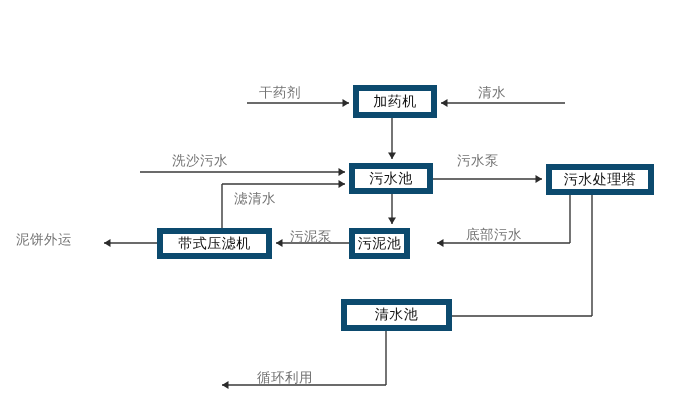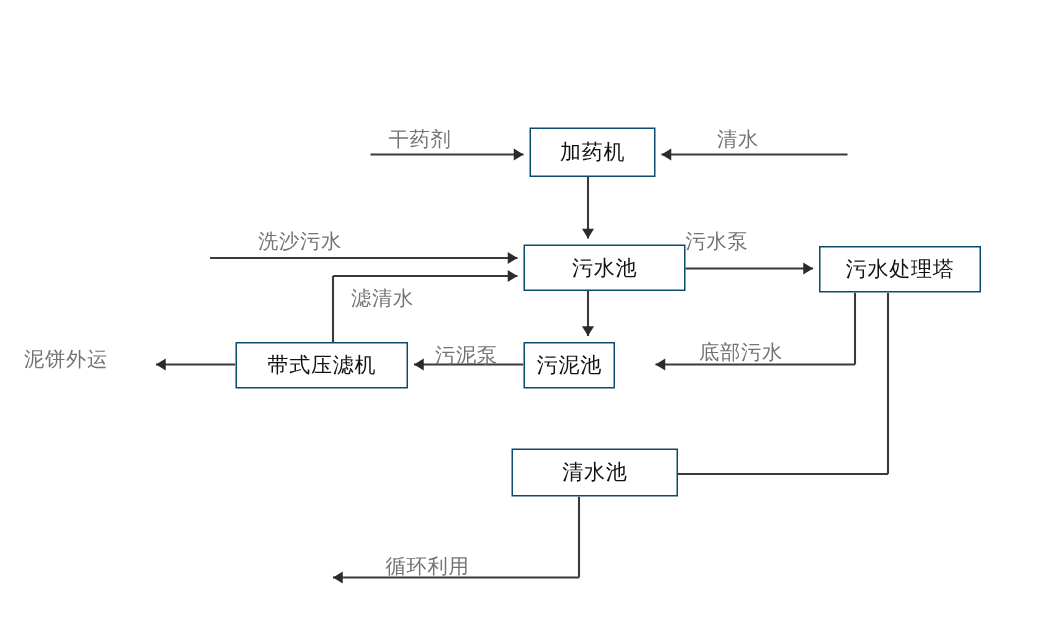--- a/index.html
+++ b/index.html
@@ -31,21 +31,21 @@
   svg#wires {
     position: absolute;
     left: 0;
     top: 0;
     width: 700px;
     height: 420px;
   }
   .node {
     position: absolute;
     box-sizing: border-box;
-    border: 1px solid #0c4a6e;
+    border: 6px solid #0c4a6e;
     background: #ffffff;
     display: flex;
     align-items: center;
     justify-content: center;
     font-size: 14px;
     color: #111111;
     white-space: nowrap;
     letter-spacing: 0.5px;
   }
   .edge-label {
@@ -101,21 +101,21 @@
         <polygon points="104,243 110.5,239 110.5,247"></polygon>
         <polygon points="436,316 442.5,312 442.5,320"></polygon>
         <polygon points="222,385 228.5,381 228.5,389"></polygon>
       </g>
   </svg>
 
   <div id="node-layer">
       <div class="node" style="left: 353px; top: 85px; width: 84px; height: 33px;">
         <span>加药机</span>
       </div>
-      <div class="node" style="left: 349px; top: 163px; width: 108px; height: 31px;">
+      <div class="node" style="left: 349px; top: 163px; width: 84px; height: 31px;">
         <span>污水池</span>
       </div>
       <div class="node" style="left: 546px; top: 164px; width: 108px; height: 31px;">
         <span>污水处理塔</span>
       </div>
       <div class="node" style="left: 157px; top: 228px; width: 115px; height: 31px;">
         <span>带式压滤机</span>
       </div>
       <div class="node" style="left: 349px; top: 228px; width: 61px; height: 31px;">
         <span>污泥池</span>

